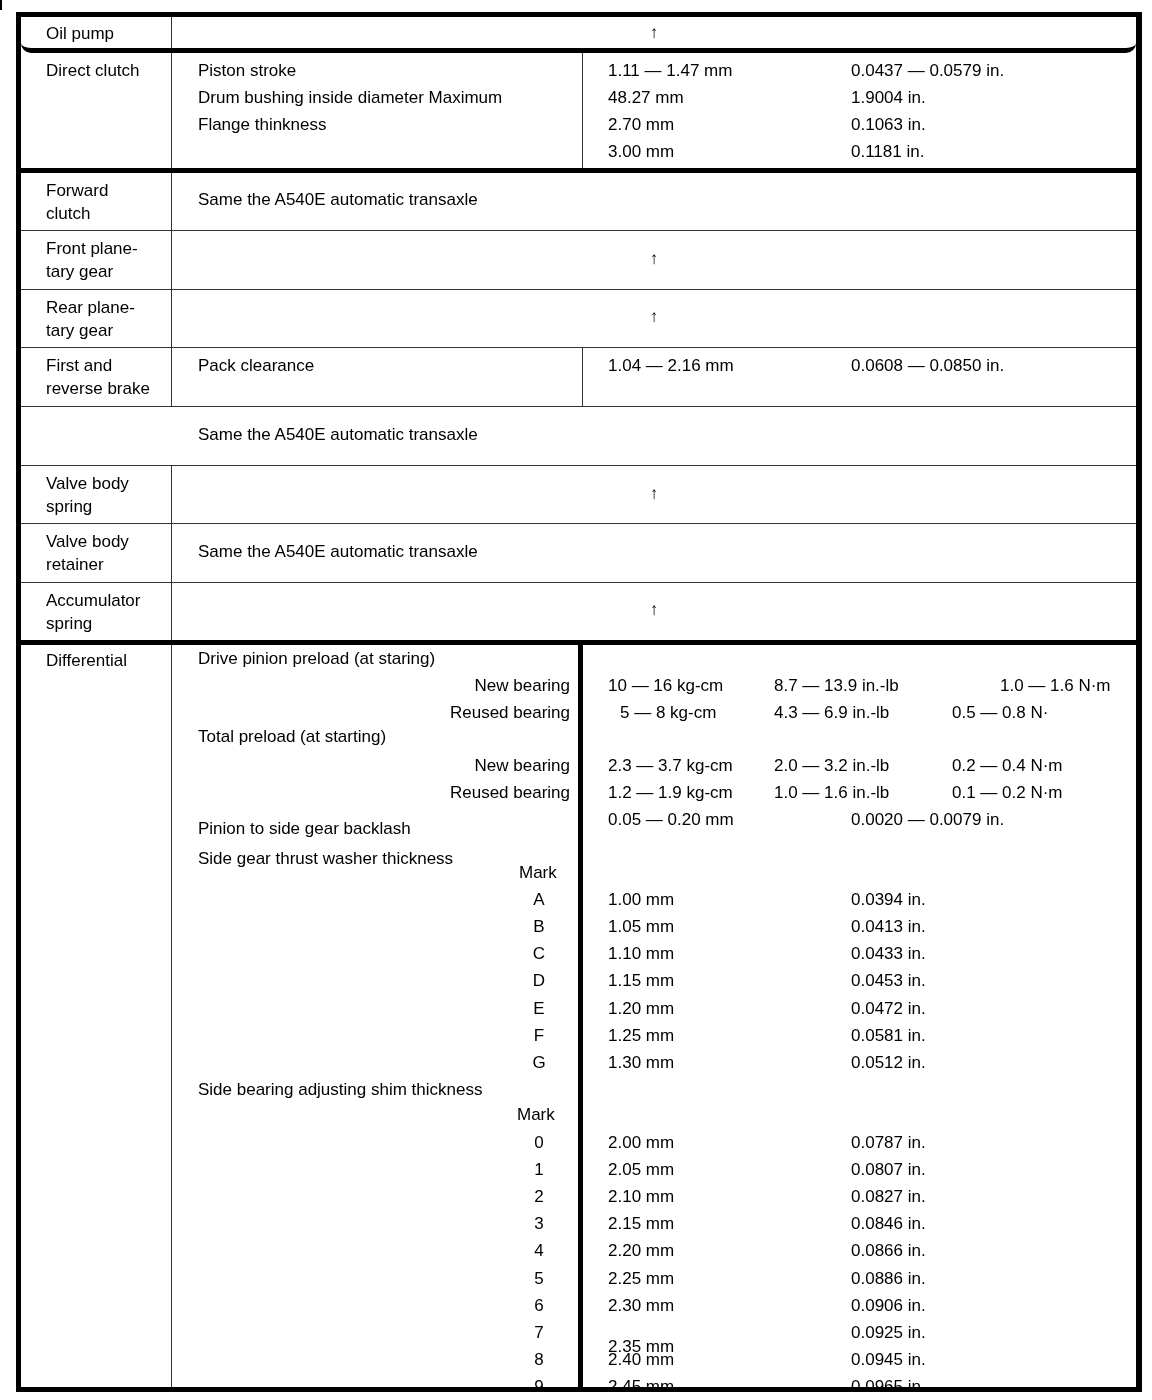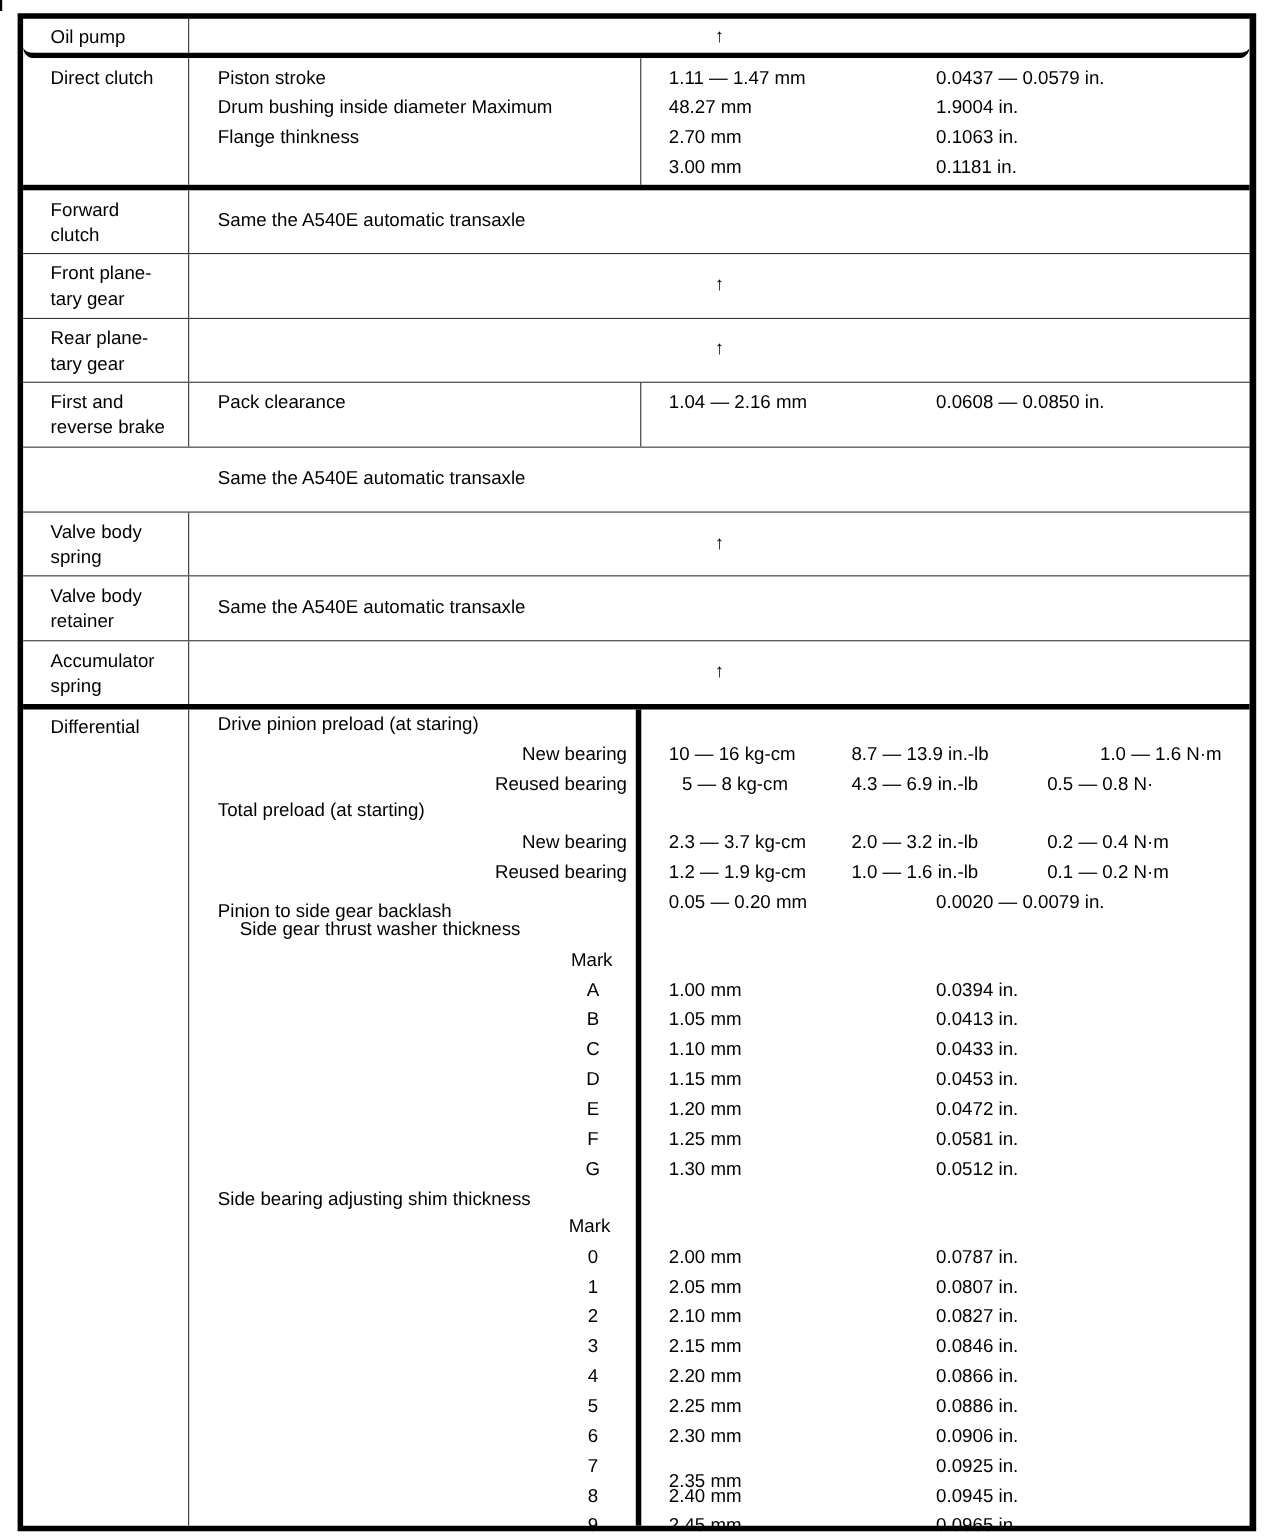--- a/index.html
+++ b/index.html
@@ -159,21 +159,21 @@
         <div class="txt" style="left:436px;top:110.8px;">2.3 — 3.7 kg-cm</div>
         <div class="txt" style="left:602px;top:110.8px;">2.0 — 3.2 in.-lb</div>
         <div class="txt" style="left:780px;top:110.8px;">0.2 — 0.4 N·m</div>
         <div class="txt right" style="right:566px;top:138px;">Reused bearing</div>
         <div class="txt" style="left:436px;top:138px;">1.2 — 1.9 kg-cm</div>
         <div class="txt" style="left:602px;top:138px;">1.0 — 1.6 in.-lb</div>
         <div class="txt" style="left:780px;top:138px;">0.1 — 0.2 N·m</div>
         <div class="txt" style="left:26px;top:161px;margin-top:13px;">Pinion to side gear backlash</div>
         <div class="txt" style="left:436px;top:165.2px;">0.05 — 0.20 mm</div>
         <div class="txt" style="left:679px;top:165.2px;">0.0020 — 0.0079 in.</div>
-        <div class="txt" style="left:26px;top:190px;margin-left:20px;">Side gear thrust washer thickness</div>
+        <div class="txt" style="left:26px;top:204px;">Side gear thrust washer thickness</div>
         <div class="txt" style="left:347px;top:217.6px;">Mark</div>
         <div class="txt" style="left:355px;width:24px;text-align:center;top:244.79999999999998px;">A</div>
         <div class="txt" style="left:436px;top:244.79999999999998px;">1.00 mm</div>
         <div class="txt" style="left:679px;top:244.79999999999998px;">0.0394 in.</div>
         <div class="txt" style="left:355px;width:24px;text-align:center;top:272px;">B</div>
         <div class="txt" style="left:436px;top:272px;">1.05 mm</div>
         <div class="txt" style="left:679px;top:272px;">0.0413 in.</div>
         <div class="txt" style="left:355px;width:24px;text-align:center;top:299.2px;">C</div>
         <div class="txt" style="left:436px;top:299.2px;">1.10 mm</div>
         <div class="txt" style="left:679px;top:299.2px;">0.0433 in.</div>

